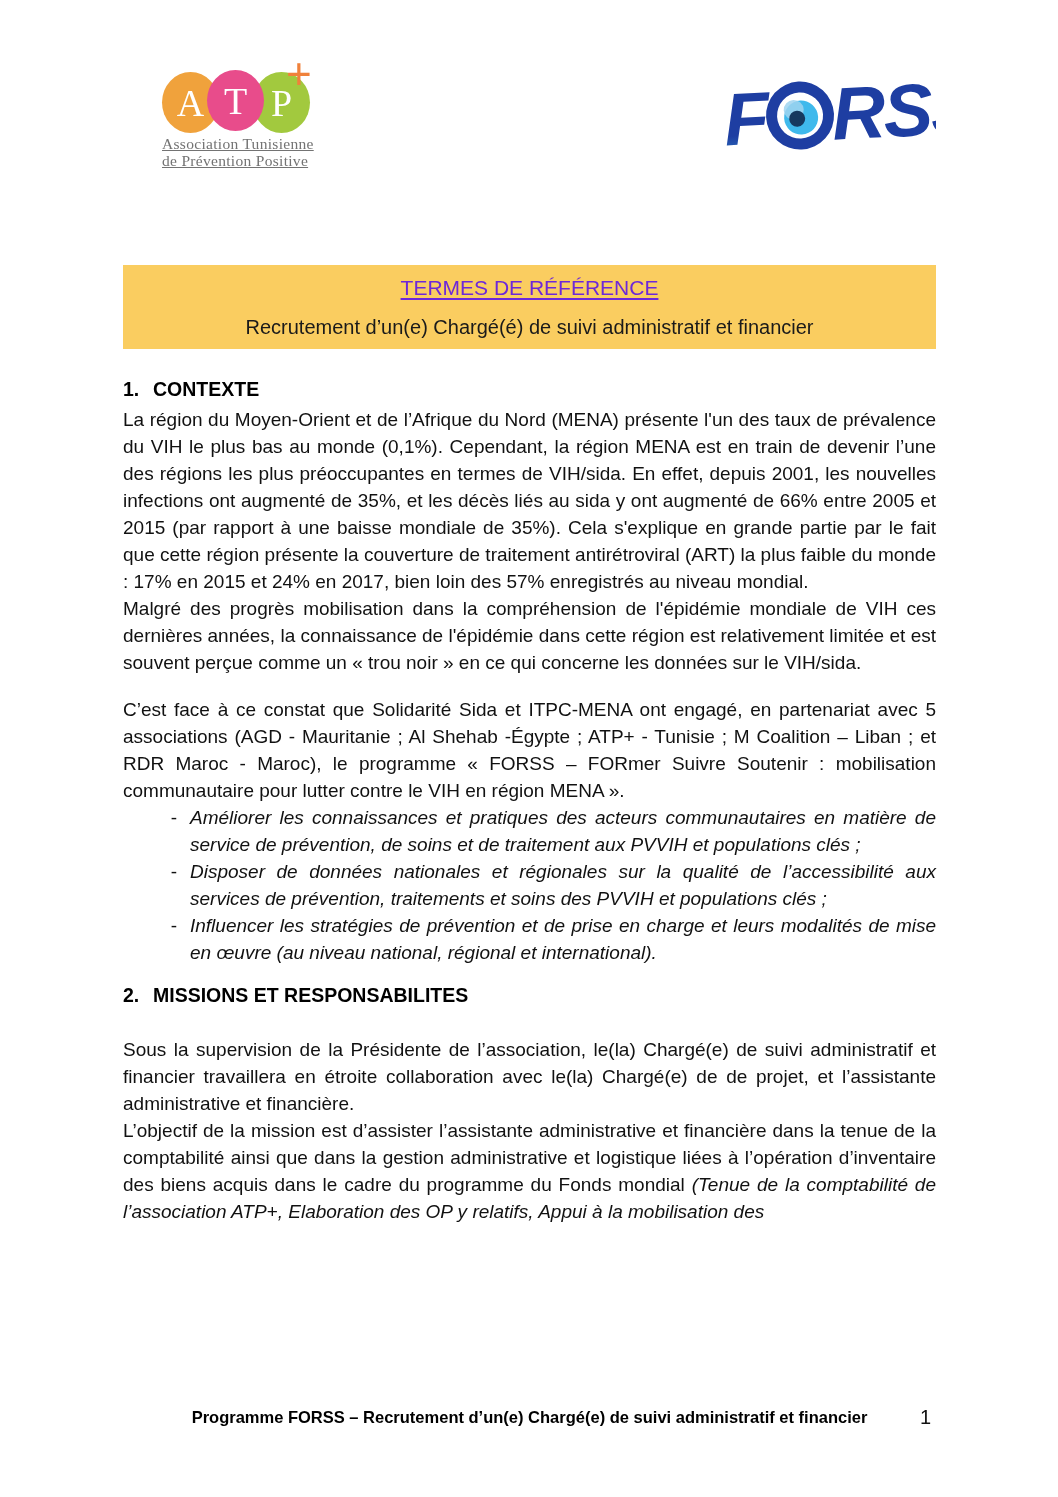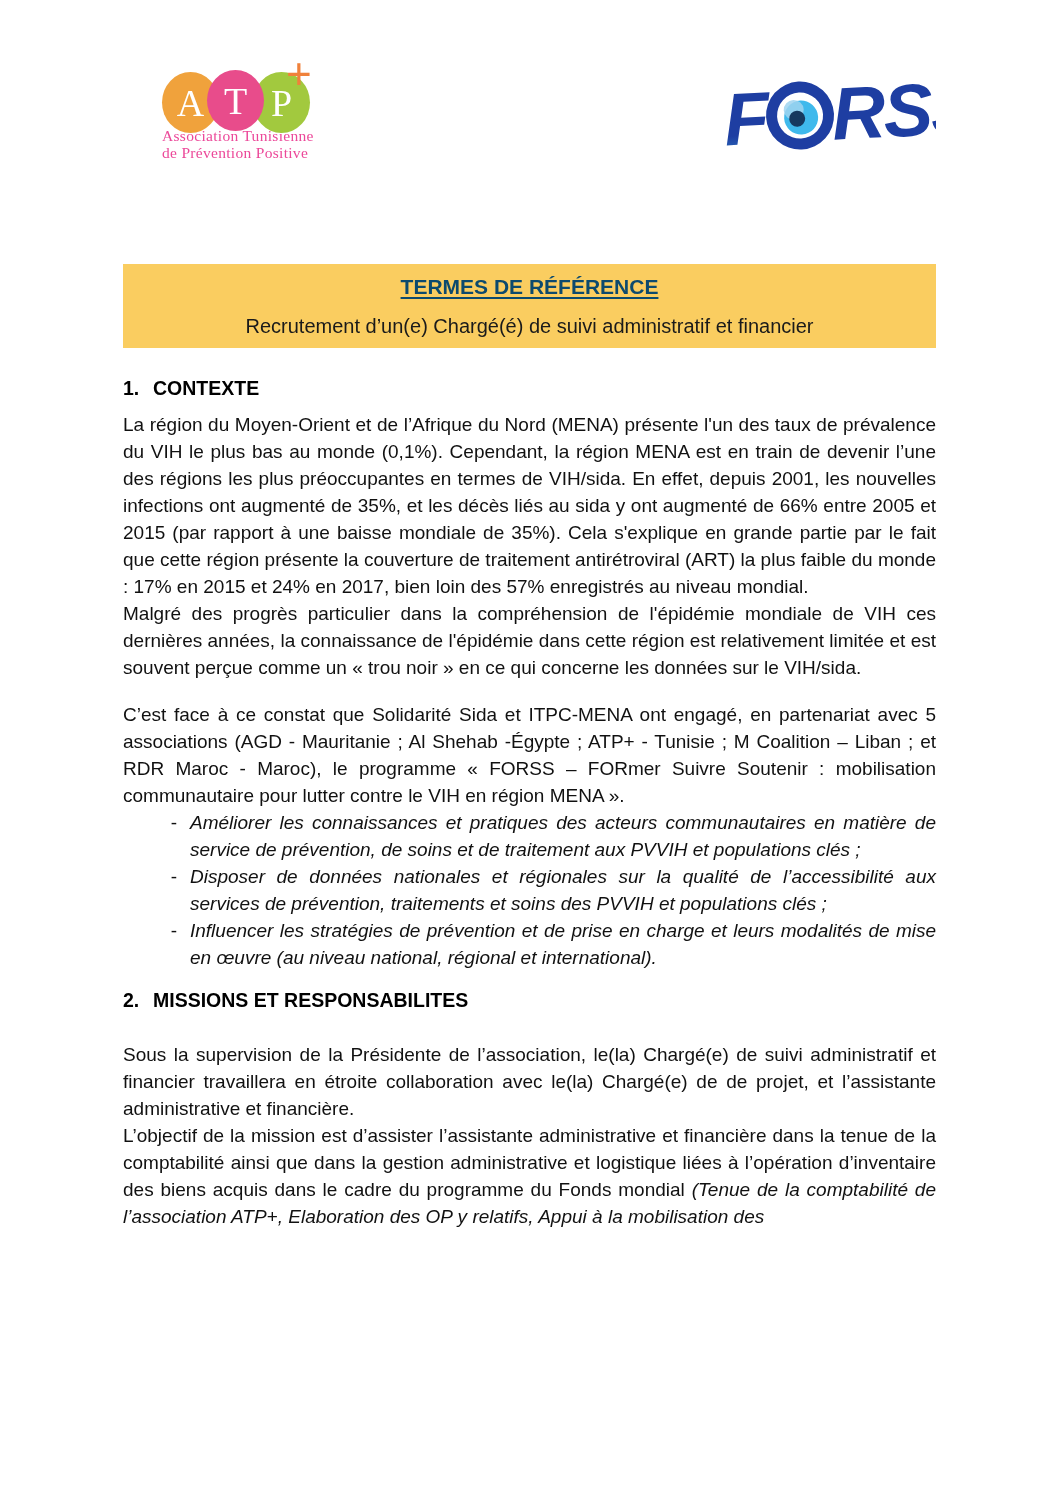--- a/index.html
+++ b/index.html
@@ -45,42 +45,43 @@
     position: absolute;
     left: 124px; top: -10px;
     color: #F0813A;
     font-size: 44px;
     font-weight: 400;
     line-height: 1;
     z-index: 4;
     font-family: "Liberation Sans", sans-serif;
   }
   .atp-caption {
-    margin-top: 3px;
-    color: #ec4899;
+    margin-top: 11px;
+    color: #737373;
     font-family: "Liberation Serif", serif;
     font-size: 15.5px;
     line-height: 17px;
     letter-spacing: 0.3px;
     white-space: nowrap;
+    text-decoration: underline;
   }
 
   .forss-logo { margin-top: 2px; margin-right: 0; }
 
   
   .title-block {
     margin-top: 96px;
     background: #FACD60;
     padding: 10px 10px 9px 10px;
     text-align: center;
   }
   .doc-title {
     font-size: 21px;
-    font-weight: bold;
-    color: #0c4a6e;
+    font-weight: normal;
+    color: #6d28d9;
     text-decoration: underline;
     text-underline-offset: 3px;
     line-height: 26px;
   }
   .doc-subtitle {
     margin-top: 13px;
     font-size: 20px;
     font-weight: 400;
     color: #1a1a1a;
     line-height: 26px;
@@ -91,21 +92,21 @@
     display: flex;
     font-weight: bold;
     font-size: 19.5px;
     line-height: 26px;
     color: #000;
   }
   .section-heading .num { width: 30px; }
   .h1-ctx { margin-top: 27px; }
   .h2-missions { margin-top: 16px; }
 
-  .para { margin-top: 10px; font-size: 19px; line-height: 27px; text-align: justify; }
+  .para { margin-top: 4px; font-size: 19px; line-height: 27px; text-align: justify; }
   .para.tight { margin-top: 0; }
   .para .italic { font-style: italic; }
 
   .dash-list { margin-top: 0; }
   .dash-item { display: flex; font-size: 19px; line-height: 27px; }
   .dash-item .marker { width: 32px; text-align: center; flex: 0 0 32px; margin-left: 35px; }
   .dash-item .dash-text { flex: 1; text-align: justify; font-style: italic; }
 
   
   .footer {
@@ -180,21 +181,21 @@
       <div class="doc-title">TERMES DE RÉFÉRENCE</div>
       <div class="doc-subtitle">Recrutement d’un(e) Chargé(é) de suivi administratif et financier</div>
     </div>
 
     <div class="section-heading h1-ctx">
       <span class="num">1.</span>
       <span>CONTEXTE</span>
     </div>
 
     <p class="para">La région du Moyen-Orient et de l’Afrique du Nord (MENA) présente l'un des taux de prévalence du VIH le plus bas au monde (0,1%). Cependant, la région MENA est en train de devenir l’une des régions les plus préoccupantes en termes de VIH/sida. En effet, depuis 2001, les nouvelles infections ont augmenté de 35%, et les décès liés au sida y ont augmenté de 66% entre 2005 et 2015 (par rapport à une baisse mondiale de 35%). Cela s'explique en grande partie par le fait que cette région présente la couverture de traitement antirétroviral (ART) la plus faible du monde : 17% en 2015 et 24% en 2017, bien loin des 57% enregistrés au niveau mondial.</p>
-    <p class="para tight">Malgré des progrès particulier dans la compréhension de l'épidémie mondiale de VIH ces dernières années, la connaissance de l'épidémie dans cette région est relativement limitée et est souvent perçue comme un « trou noir » en ce qui concerne les données sur le VIH/sida.</p>
+    <p class="para tight">Malgré des progrès mobilisation dans la compréhension de l'épidémie mondiale de VIH ces dernières années, la connaissance de l'épidémie dans cette région est relativement limitée et est souvent perçue comme un « trou noir » en ce qui concerne les données sur le VIH/sida.</p>
     <p class="para" style="margin-top:20px">C’est face à ce constat que Solidarité Sida et ITPC-MENA ont engagé, en partenariat avec 5 associations (AGD - Mauritanie ; Al Shehab -Égypte ; ATP+ - Tunisie ; M Coalition – Liban ; et RDR Maroc - Maroc), le programme « FORSS – FORmer Suivre Soutenir : mobilisation communautaire pour lutter contre le VIH en région MENA ».</p>
 
     <div class="dash-list">
       <div class="dash-item">
         <span class="marker">-</span>
         <span class="dash-text">Améliorer les connaissances et pratiques des acteurs communautaires en matière de service de prévention, de soins et de traitement aux PVVIH et populations clés ;</span>
       </div>
       <div class="dash-item">
         <span class="marker">-</span>
         <span class="dash-text">Disposer de données nationales et régionales sur la qualité de l’accessibilité aux services de prévention, traitements et soins des PVVIH et populations clés ;</span>
@@ -209,14 +210,18 @@
     <div class="section-heading h2-missions">
       <span class="num">2.</span>
       <span>MISSIONS ET RESPONSABILITES</span>
     </div>
 
     <p class="para" style="margin-top:28px">Sous la supervision de la Présidente de l’association, le(la) Chargé(e) de suivi administratif et financier travaillera en étroite collaboration avec le(la) Chargé(e) de de projet, et l’assistante administrative et financière.</p>
     <p class="para tight"><span>L’objectif de la mission est d’assister l’assistante administrative et financière dans la tenue de la comptabilité ainsi que dans la gestion administrative et logistique liées à l’opération d’inventaire des biens acquis dans le cadre du programme du Fonds mondial </span><span class="italic">(Tenue de la comptabilité de l’association ATP+, Elaboration des OP y relatifs, Appui à la mobilisation des</span></p>
 
   </div>
 
+  <div class="footer">
+    <span class="footer-text">Programme FORSS – Recrutement d’un(e) Chargé(e) de suivi administratif et financier</span>
+    <span class="page-number">1</span>
+  </div>
 
 </div>
 
 </body></html>

